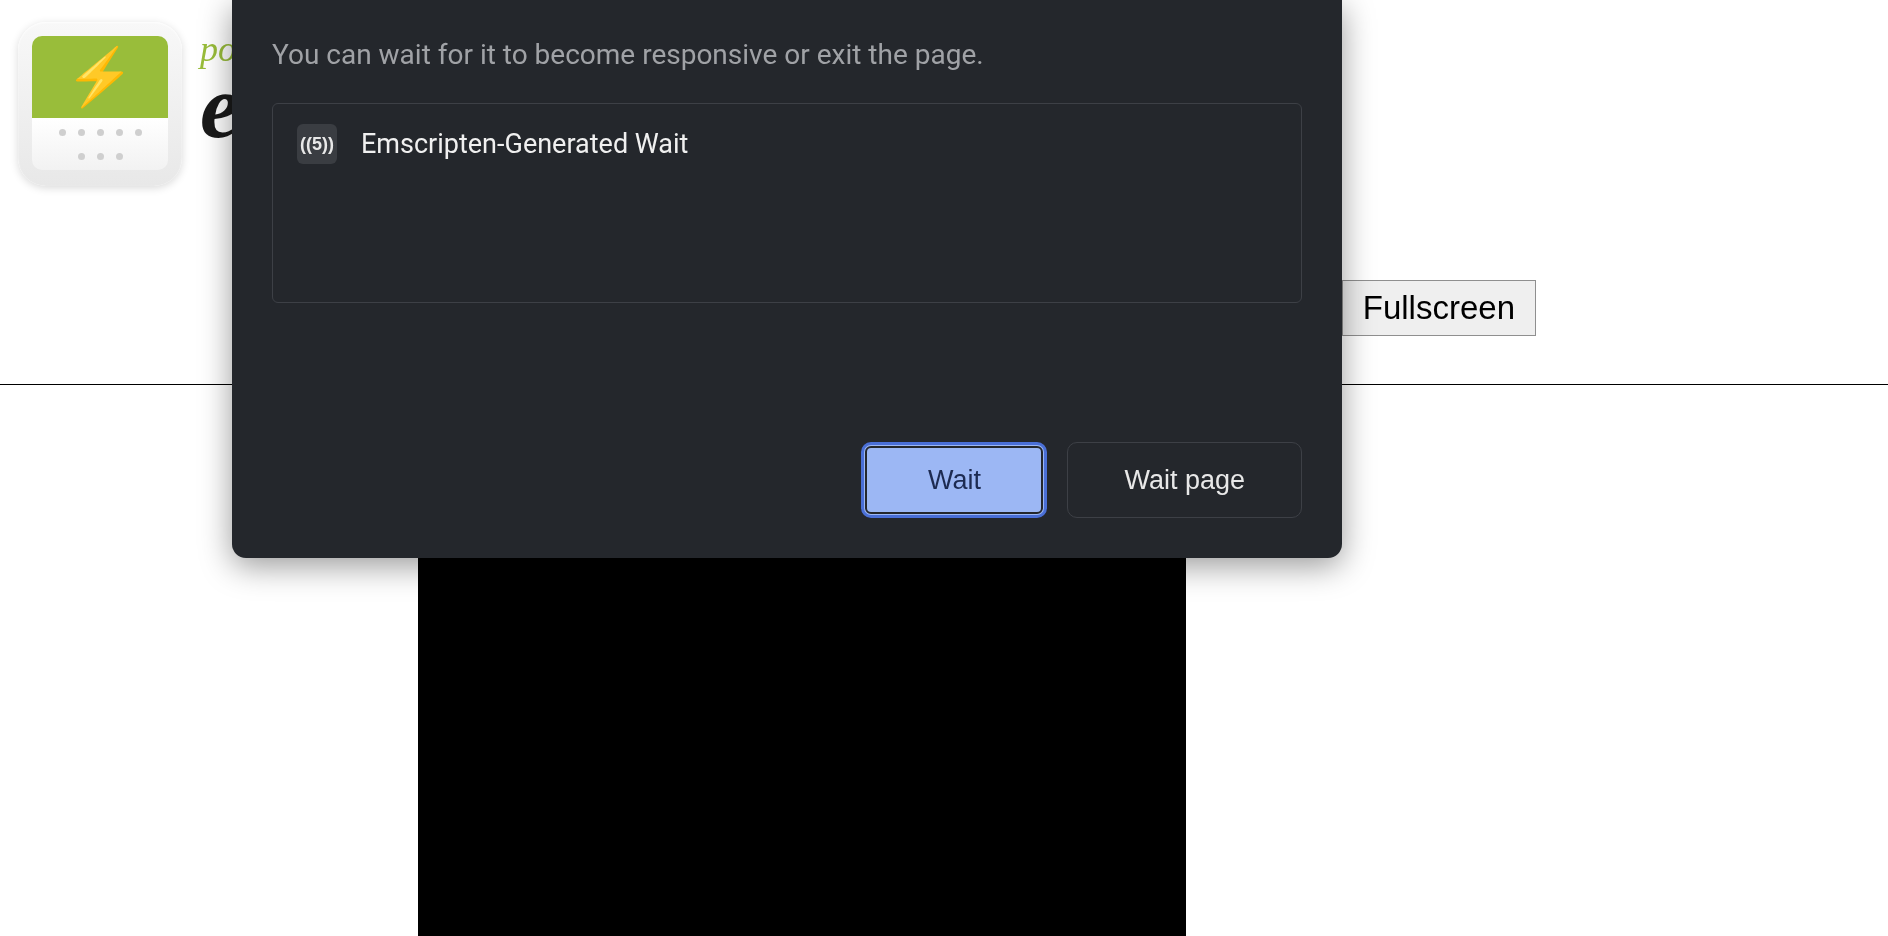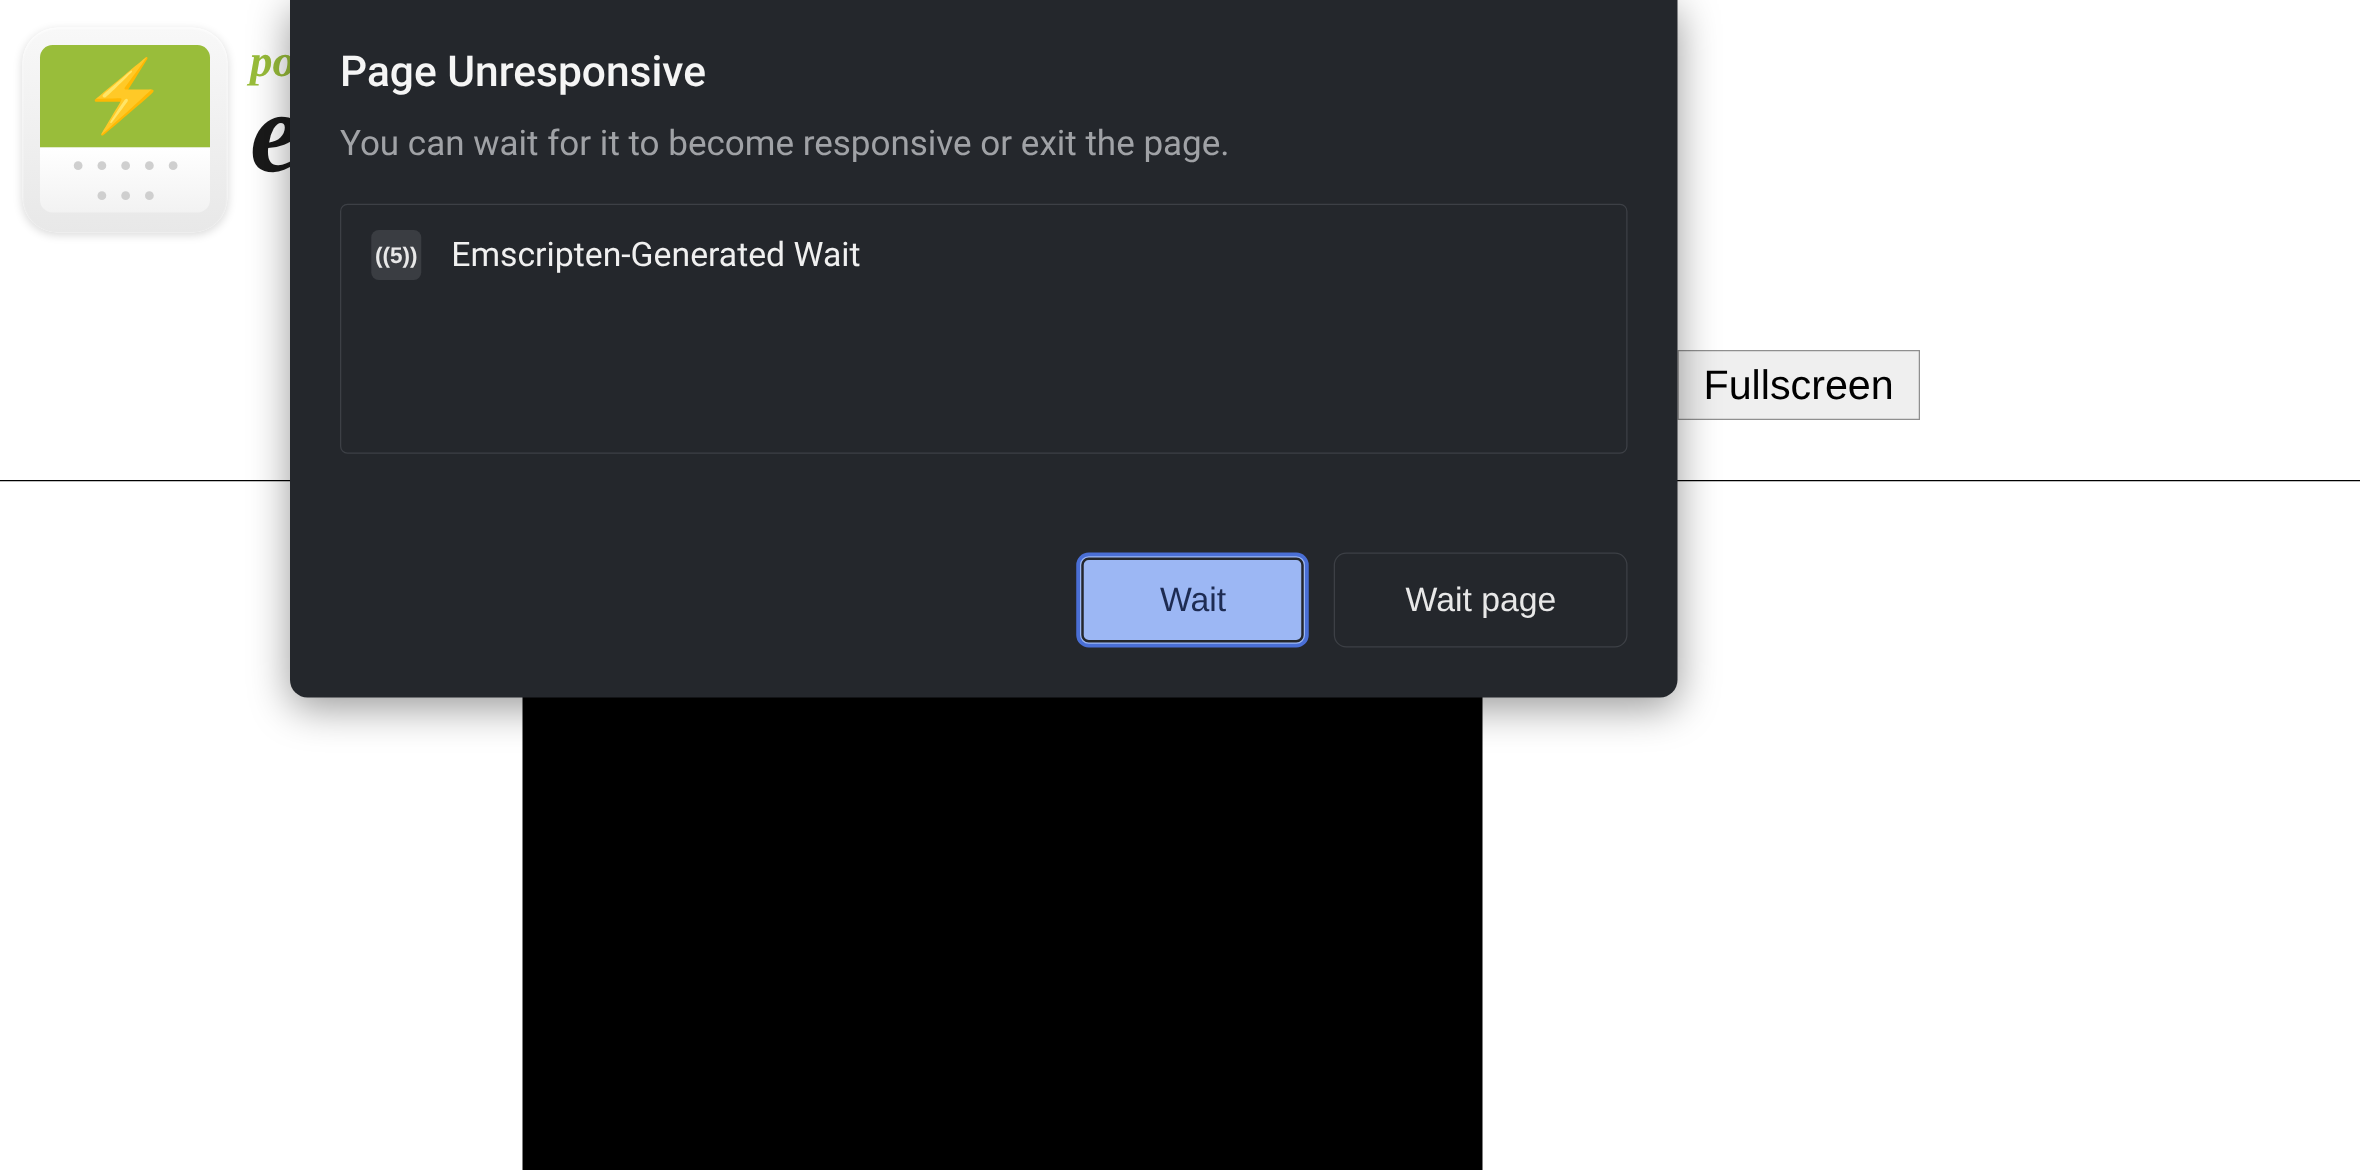--- a/index.html
+++ b/index.html
@@ -74,21 +74,21 @@
       position: absolute;
       left: 200px;
       top: 28px;
       font-family: Georgia, serif;
     }
     
     .brand-small {
       color: #99bd3a;
       font-style: italic;
       font-size: 36px;
-      font-weight: bold;
+      font-weight: normal;
     }
     
     .brand-large {
       color: #1a1a1a;
       font-style: italic;
       font-size: 92px;
       font-weight: bold;
       line-height: 0.8;
     }
     
@@ -250,21 +250,20 @@
   <div class="brand-large">e</div>
 </div>
 
 <button class="fullscreen-btn">Fullscreen</button>
 
 <div class="hr-line"></div>
 
 <div class="canvas-box"></div>
 
 <div class="modal">
-  <div class="modal-title">Page Unresponsive</div>
   <div class="modal-subtitle">You can wait for it to become responsive or exit the page.</div>
 
   <div class="modal-process-box">
     <div class="process-icon">
       <span class="process-icon-inner">((5))</span>
     </div>
     <div class="process-name">Emscripten-Generated Wait</div>
   </div>
 
   <div class="modal-buttons">

